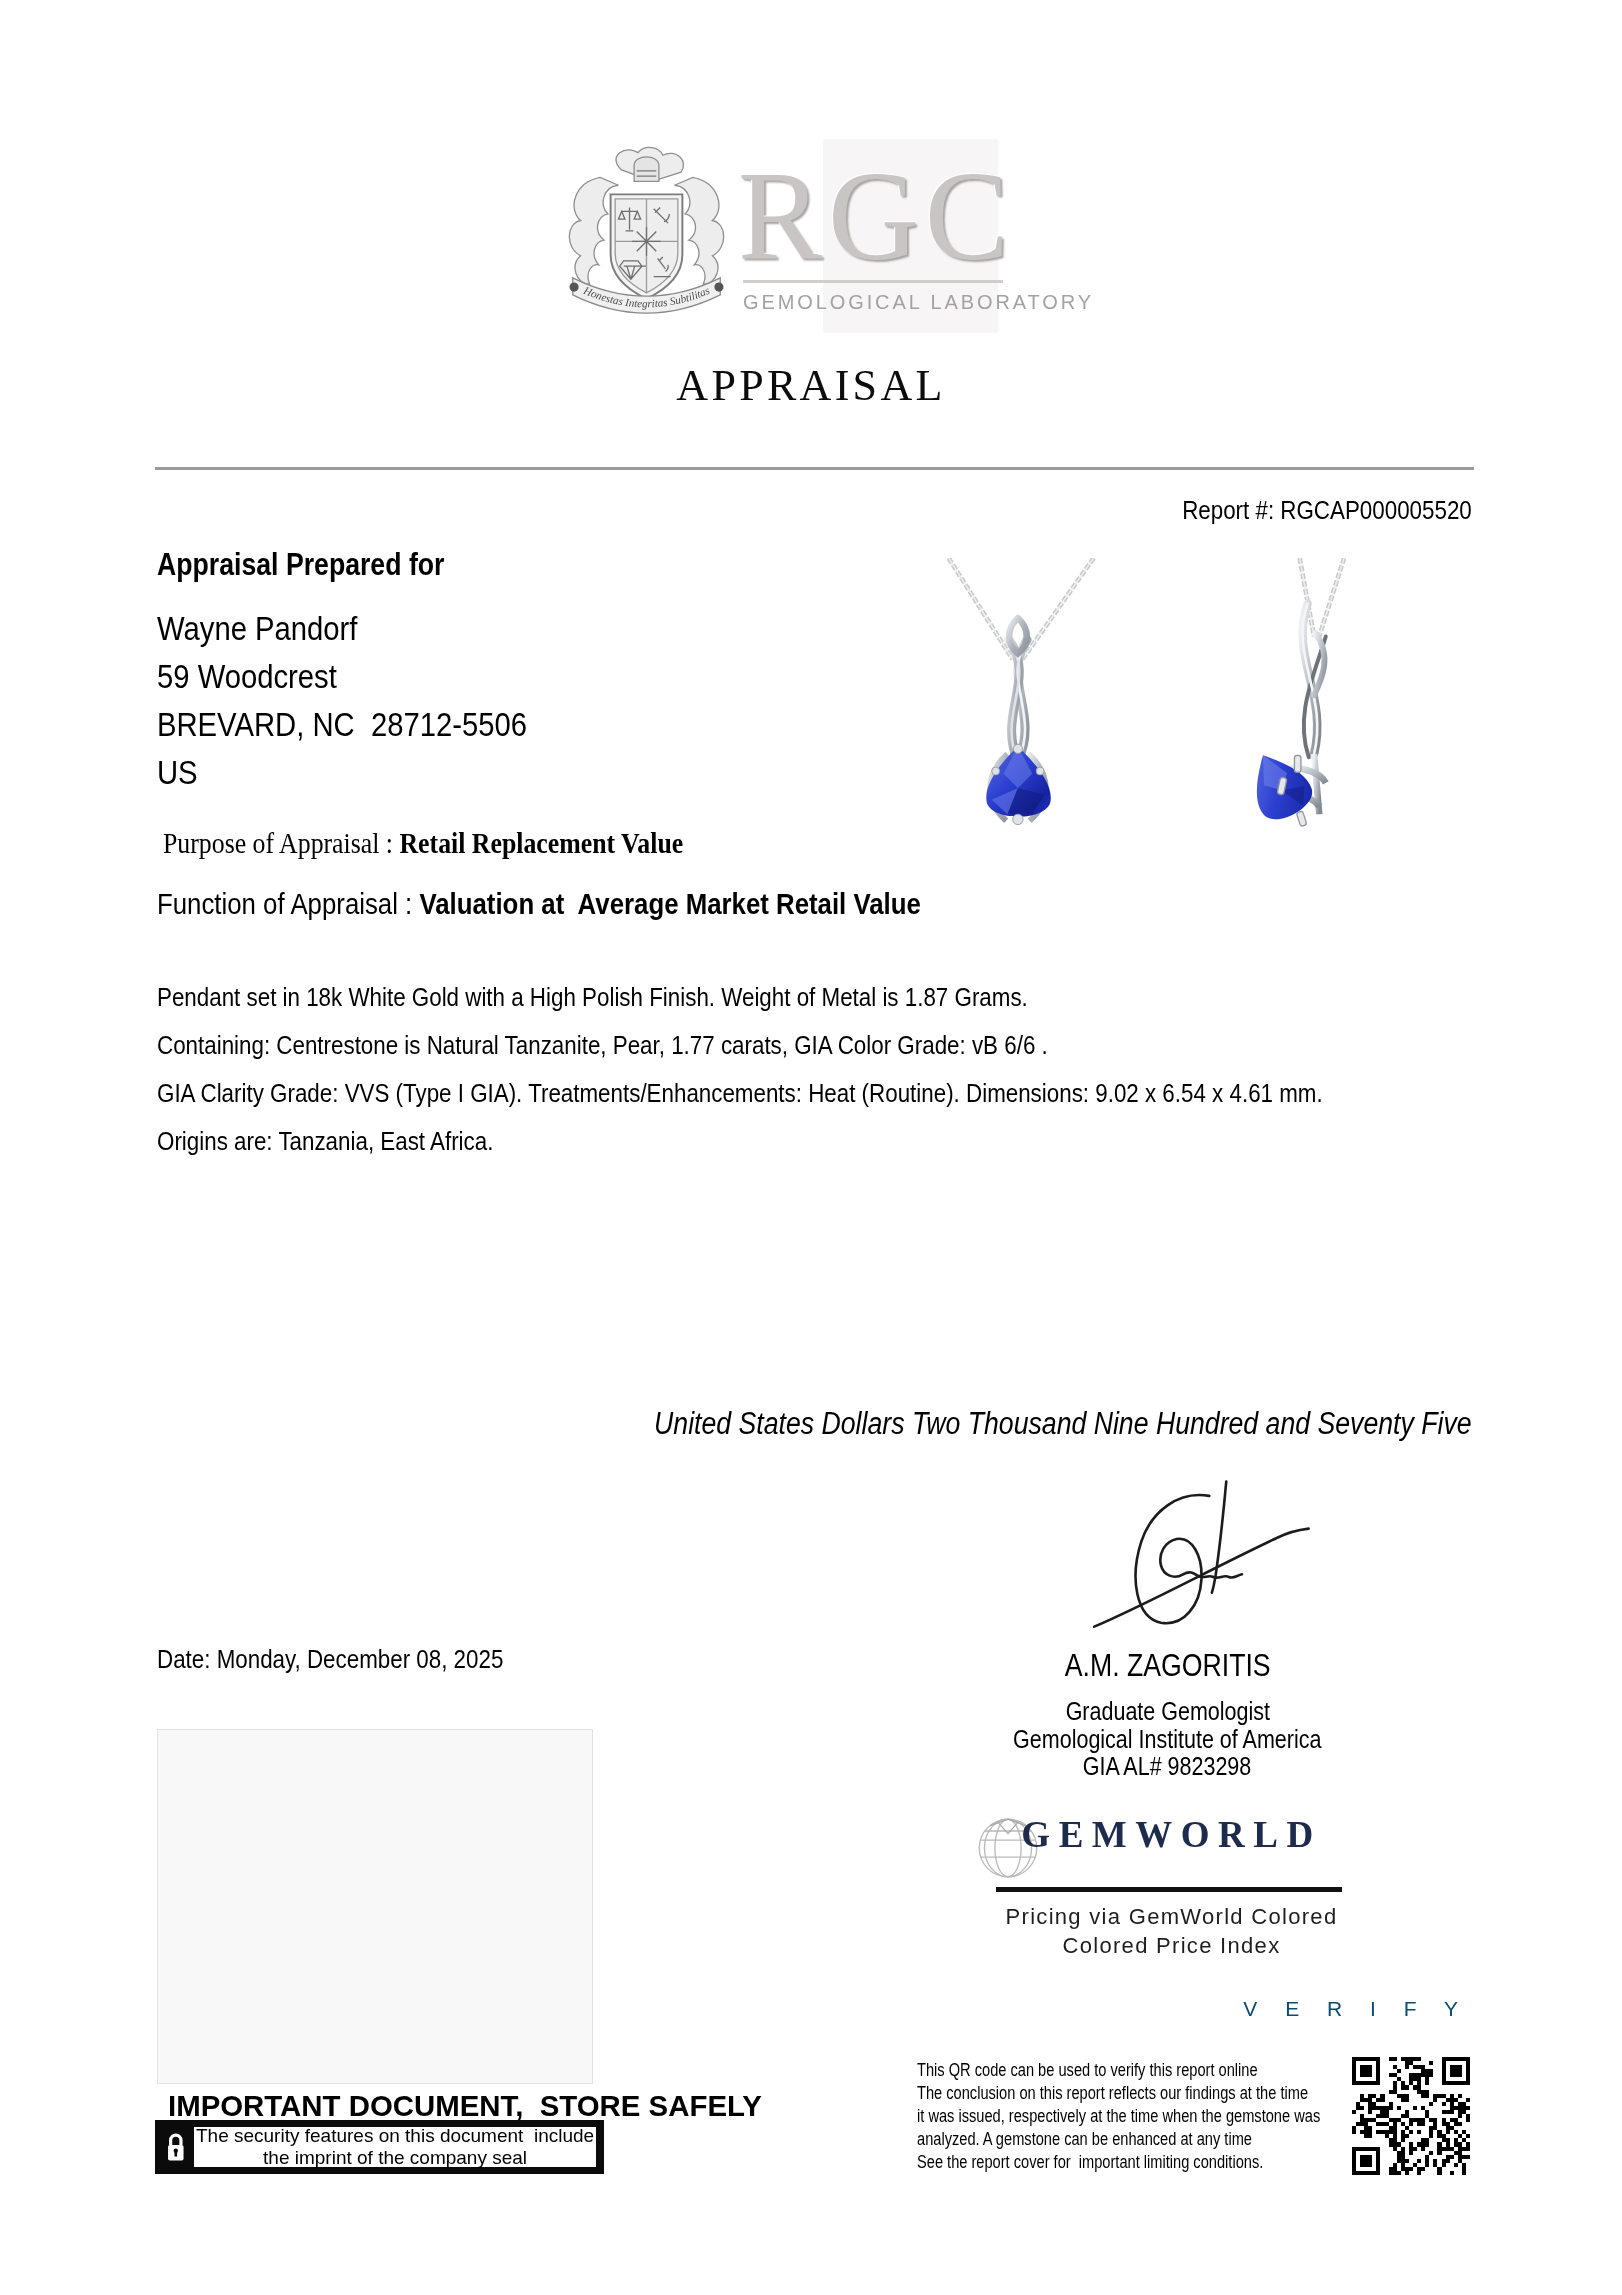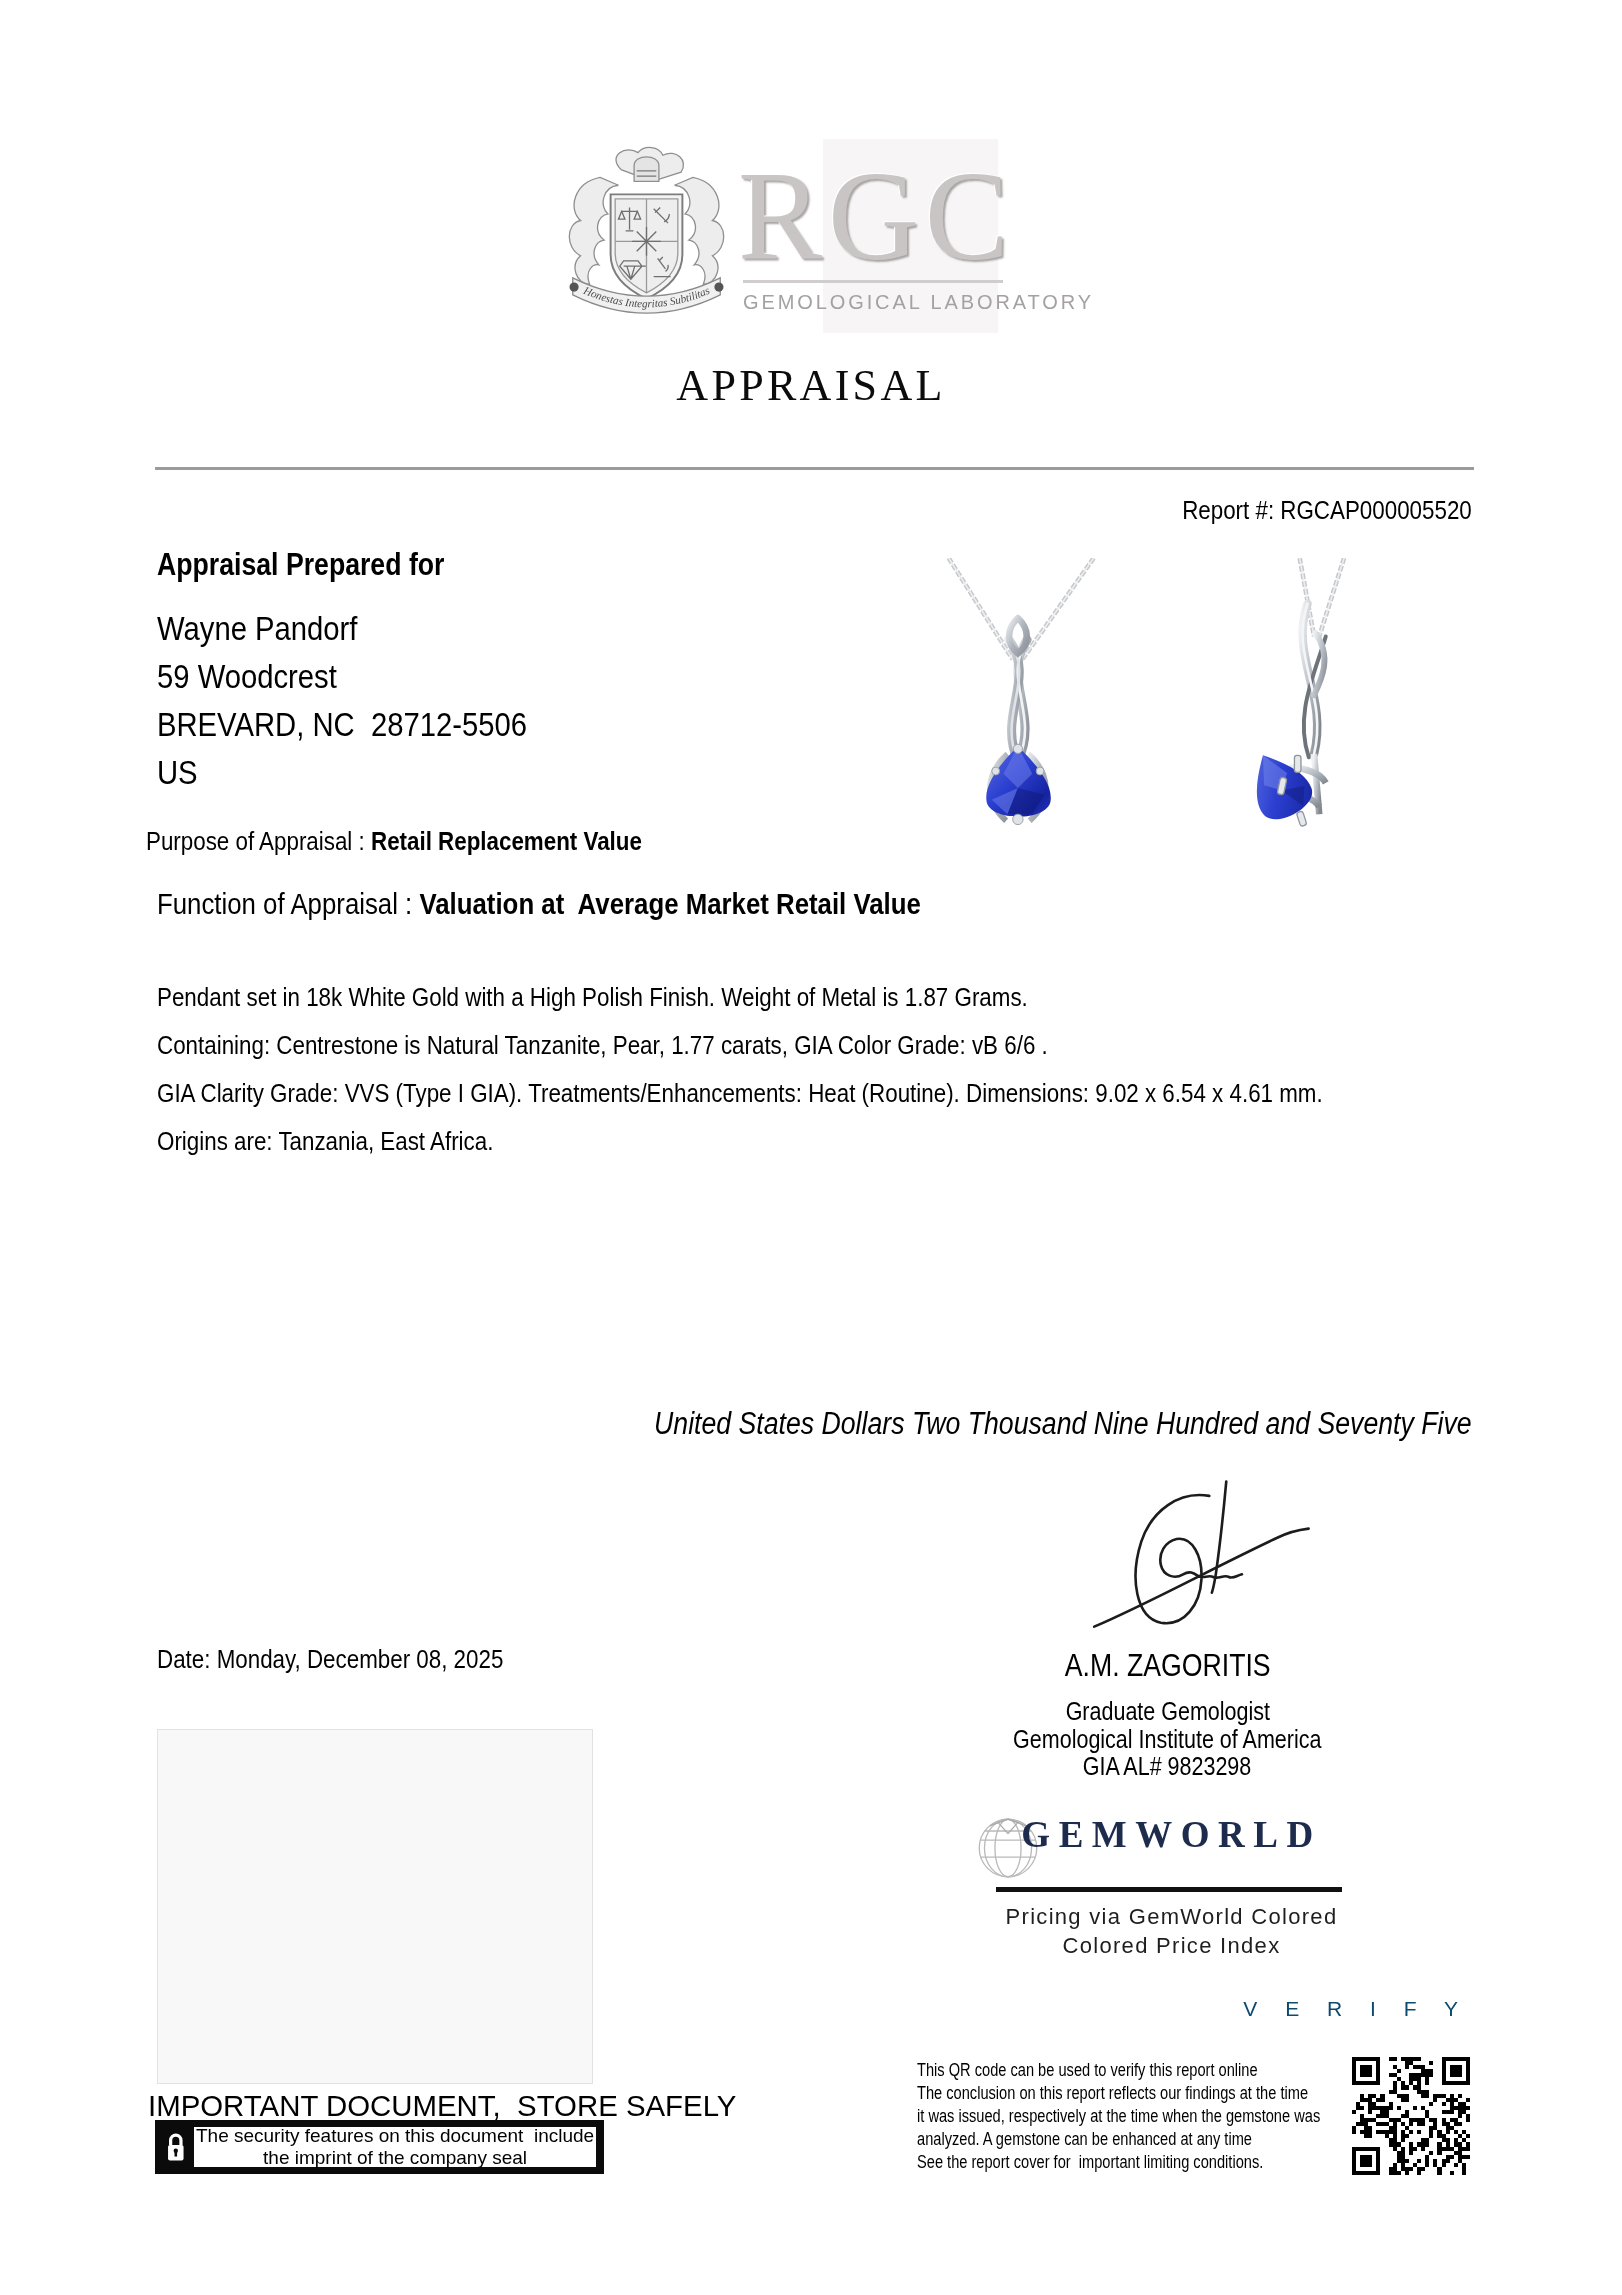--- a/index.html
+++ b/index.html
@@ -24,21 +24,21 @@
   .gem-lab{left:743px;top:291px;width:262px;font-size:20px;letter-spacing:2.9px;color:#a5a1a1;}
   .title{left:0;top:360px;width:100%;text-align:center;font-family:"Liberation Serif",serif;
          font-size:44px;letter-spacing:3.3px;color:#0c0c0c;}
   .rule{left:155px;top:467px;width:1319px;height:3.3px;background:#9b9b9b;}
   .report{right:150px;top:495px;font-size:26px;}
 
   .prep-head{left:157px;top:547px;font-size:31px;font-weight:bold;}
   .addr{left:157px;top:609px;font-size:34px;}
   .addr .line{height:48px;}
 
-  .purpose{left:146px;top:826px;font-size:26px;}
+  .purpose{left:163px;top:826px;font-size:30px;font-family:Liberation Serif, serif;}
   .function{left:157px;top:887px;font-size:30px;}
 
   .descr{left:157px;top:982px;font-size:26px;}
   .descr .line{height:48px;}
 
   .total-line{right:150px;top:1370px;font-size:27.5px;font-weight:bold;}
   .words-line{right:150px;top:1406px;font-size:31px;font-style:italic;}
 
   .dateline{left:157px;top:1644px;font-size:26px;}
 
@@ -52,21 +52,21 @@
   .gw-brand{font-family:"Liberation Serif",serif;font-size:37px;font-weight:bold;letter-spacing:8.5px;
             color:#1d2b4d;position:relative;z-index:2;}
   .gw-line{left:996px;top:1887px;width:346px;height:4.6px;background:#111;}
   .gw-sub{left:972px;top:1902px;width:399px;text-align:center;font-size:22px;letter-spacing:1.3px;
           color:#1e1e1e;line-height:29.4px;}
 
   .verify{right:153px;top:1997px;font-size:21px;letter-spacing:11px;color:#0c4a6e;}
   .qrnote{left:917px;top:2059px;font-size:18.3px;}
   .qrnote .line{height:23px;}
 
-  .important{left:148px;top:2089px;font-size:29.4px;font-weight:normal;text-align:right;}
+  .important{left:168px;top:2089px;font-size:29.4px;font-weight:bold;text-align:right;}
   .secbox{left:155px;top:2120px;width:437px;height:54px;background:#0b0b0b;padding-left:12px;}
   .secbox-inner{position:absolute;left:37px;top:4.6px;right:5.9px;bottom:4.6px;background:#ffffff;
                 border:2.6px solid #0b0b0b;display:flex;flex-direction:column;align-items:center;
                 justify-content:center;}
   .secbox-inner .sline{font-size:19px;line-height:21.6px;color:#000;}
   .lock{position:absolute;left:8.5px;top:11.8px;}
 </style>
 </head>
 <body>
 

